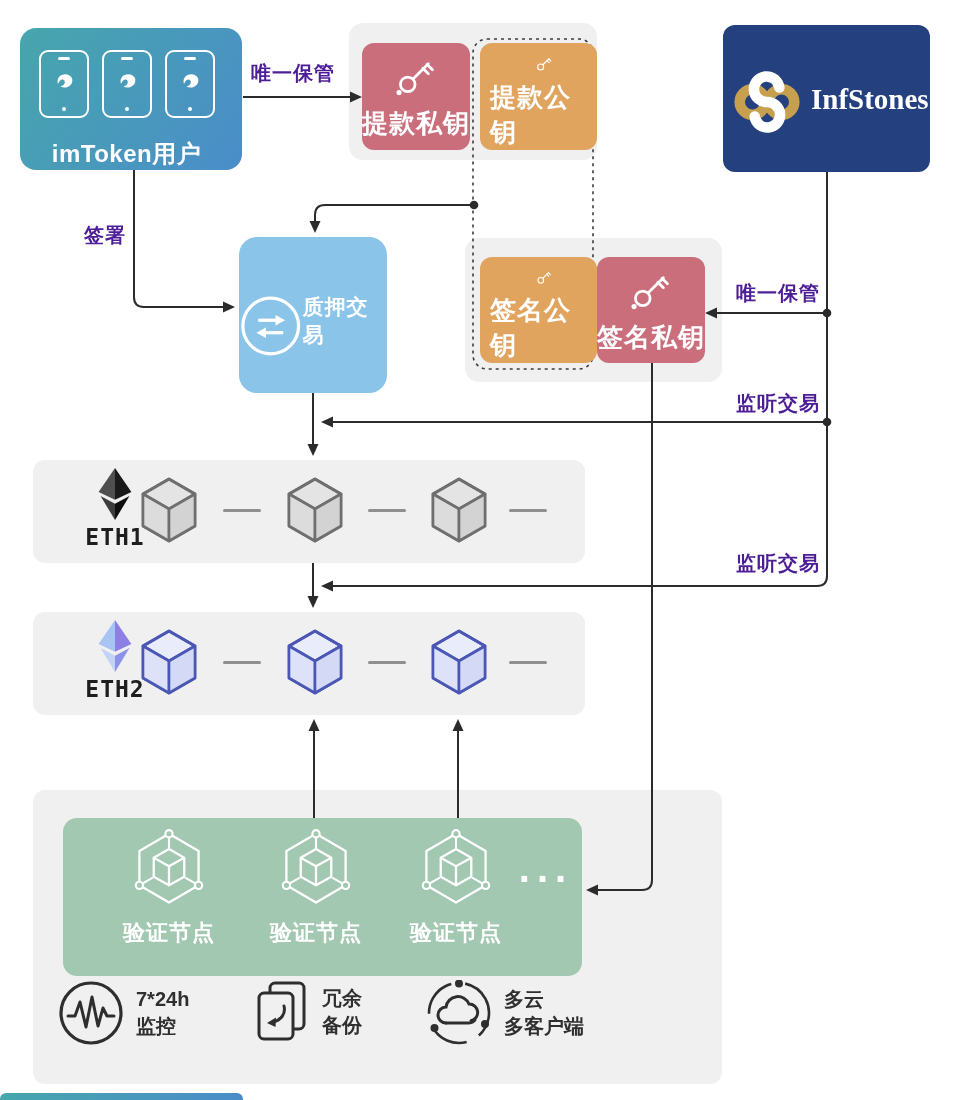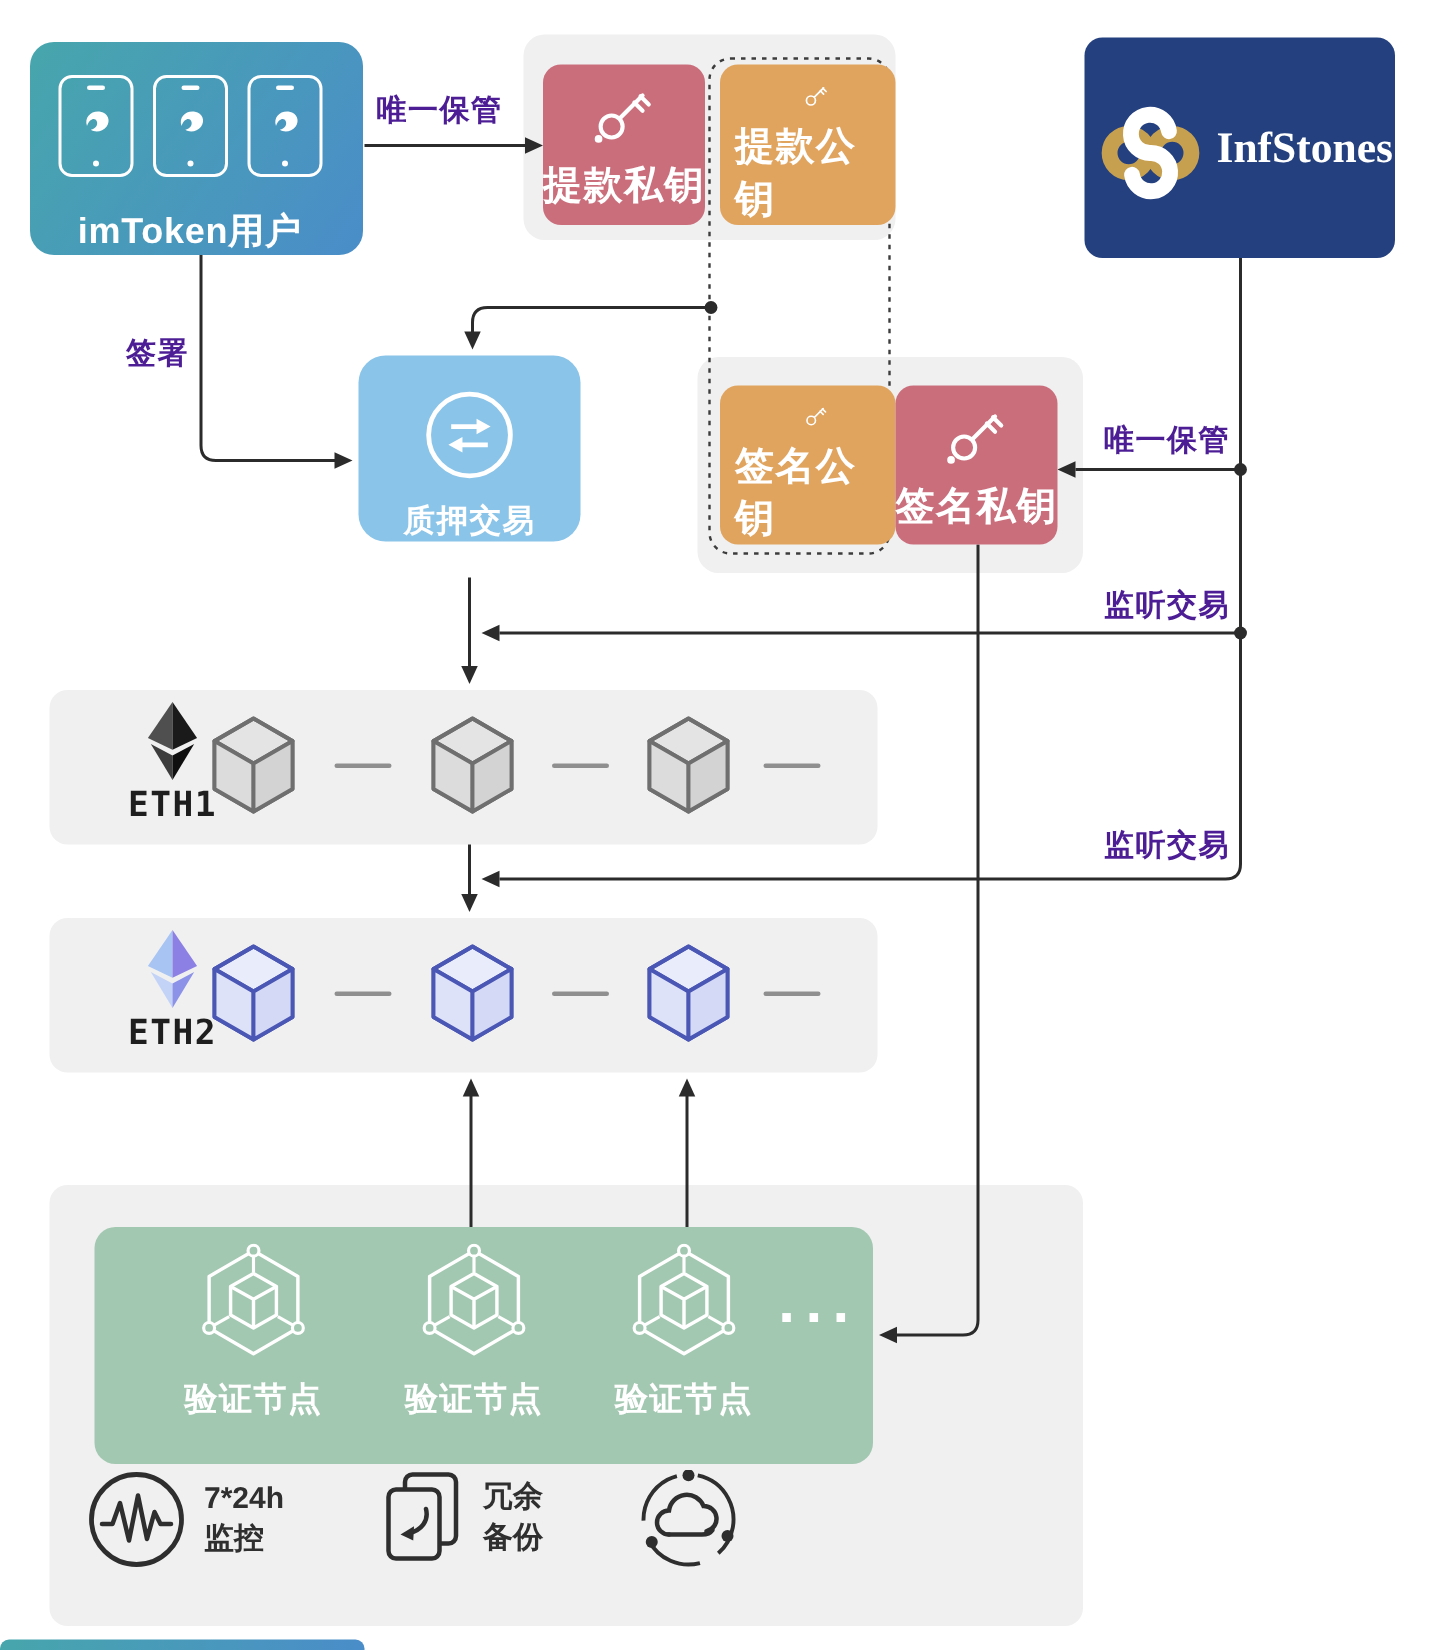--- a/index.html
+++ b/index.html
@@ -122,20 +122,24 @@
     </div>
     <div class="abs" style="left:393px;top:190px;display:flex;align-items:center;gap:12px;">
       <svg width="66" height="66" viewBox="0 0 66 66">
         <circle cx="33" cy="33" r="30" fill="none" stroke="#2e2e2e" stroke-width="2.6" stroke-dasharray="40 14" transform="rotate(-28 33 33)"></circle>
         <circle cx="33" cy="3.5" r="4" fill="#2e2e2e"></circle>
         <circle cx="8.5" cy="48" r="4" fill="#2e2e2e"></circle>
         <circle cx="59" cy="44" r="4" fill="#2e2e2e"></circle>
         <path d="M20,43 a8,8 0 0 1 0,-16 a12,12 0 0 1 23,-3 a8.5,8.5 0 0 1 2,16.8" fill="none" stroke="#2e2e2e" stroke-width="3" stroke-linecap="round"></path>
         <path d="M20,43 h22 q5,0 7,-3" fill="none" stroke="#2e2e2e" stroke-width="3" stroke-linecap="round"></path>
       </svg>
+      <div class="feat-text">
+        <div>多云</div>
+        <div>多客户端</div>
+      </div>
     </div>
   </div>
 
   <div class="abs" style="left:63px;top:818px;width:519px;height:158px;background:#a3c8b1;border-radius:14px;z-index:1;">
     <div class="abs" style="left:51px;top:11px;width:110px;display:flex;flex-direction:column;align-items:center;">
       <svg width="78" height="84" viewBox="0 0 80 88">
         <polygon points="40,5 71,23 71,59 40,77 9,59 9,23" fill="none" stroke="#fff" stroke-width="2.4" stroke-linejoin="round"></polygon>
         <circle cx="40" cy="5" r="3.8" fill="#a3c8b1" stroke="#fff" stroke-width="2.2"></circle>
         <circle cx="9" cy="59" r="3.8" fill="#a3c8b1" stroke="#fff" stroke-width="2.2"></circle>
         <circle cx="71" cy="59" r="3.8" fill="#a3c8b1" stroke="#fff" stroke-width="2.2"></circle>
@@ -277,21 +281,21 @@
 
   <div class="abs" style="left:723px;top:25px;width:207px;height:147px;background:#24407f;border-radius:12px;z-index:10;display:flex;align-items:center;">
     <svg width="88" height="88" viewBox="0 0 100 100" style="margin-top:6px;">
       <circle cx="33.5" cy="50" r="14.5" fill="none" stroke="#c7a04f" stroke-width="12"></circle>
       <circle cx="66.5" cy="50" r="14.5" fill="none" stroke="#c7a04f" stroke-width="12"></circle>
       <path d="M64,33.5 A14.5,14.5 0 1 0 50,50 A14.5,14.5 0 1 1 36,66.5" fill="none" stroke="#fff" stroke-width="12" stroke-linecap="round"></path>
     </svg>
     <div class="box-label" style="font-family:'Liberation Serif',serif;font-size:29px;margin-top:1px;">InfStones</div>
   </div>
 
-  <div class="abs" style="left:239px;top:237px;width:148px;height:124px;background:#8ac4e9;border-radius:18px;z-index:10;display:flex;flex-direction:column;align-items:center;">
+  <div class="abs" style="left:239px;top:237px;width:148px;height:156px;background:#8ac4e9;border-radius:18px;z-index:10;display:flex;flex-direction:row;align-items:center;">
     <svg width="66" height="66" viewBox="0 0 66 66" style="margin-top:22px;">
       <circle cx="33" cy="33" r="29" fill="none" stroke="#fff" stroke-width="3.4"></circle>
       <path d="M20,27 H39" stroke="#fff" stroke-width="3.4"></path>
       <polygon points="48,27 38,21.5 38,32.5" fill="#fff"></polygon>
       <path d="M46,40 H27" stroke="#fff" stroke-width="3.4"></path>
       <polygon points="18,40 28,34.5 28,45.5" fill="#fff"></polygon>
     </svg>
     <div class="box-label" style="font-size:21px;letter-spacing:1px;margin-top:12px;">质押交易</div>
   </div>
 

